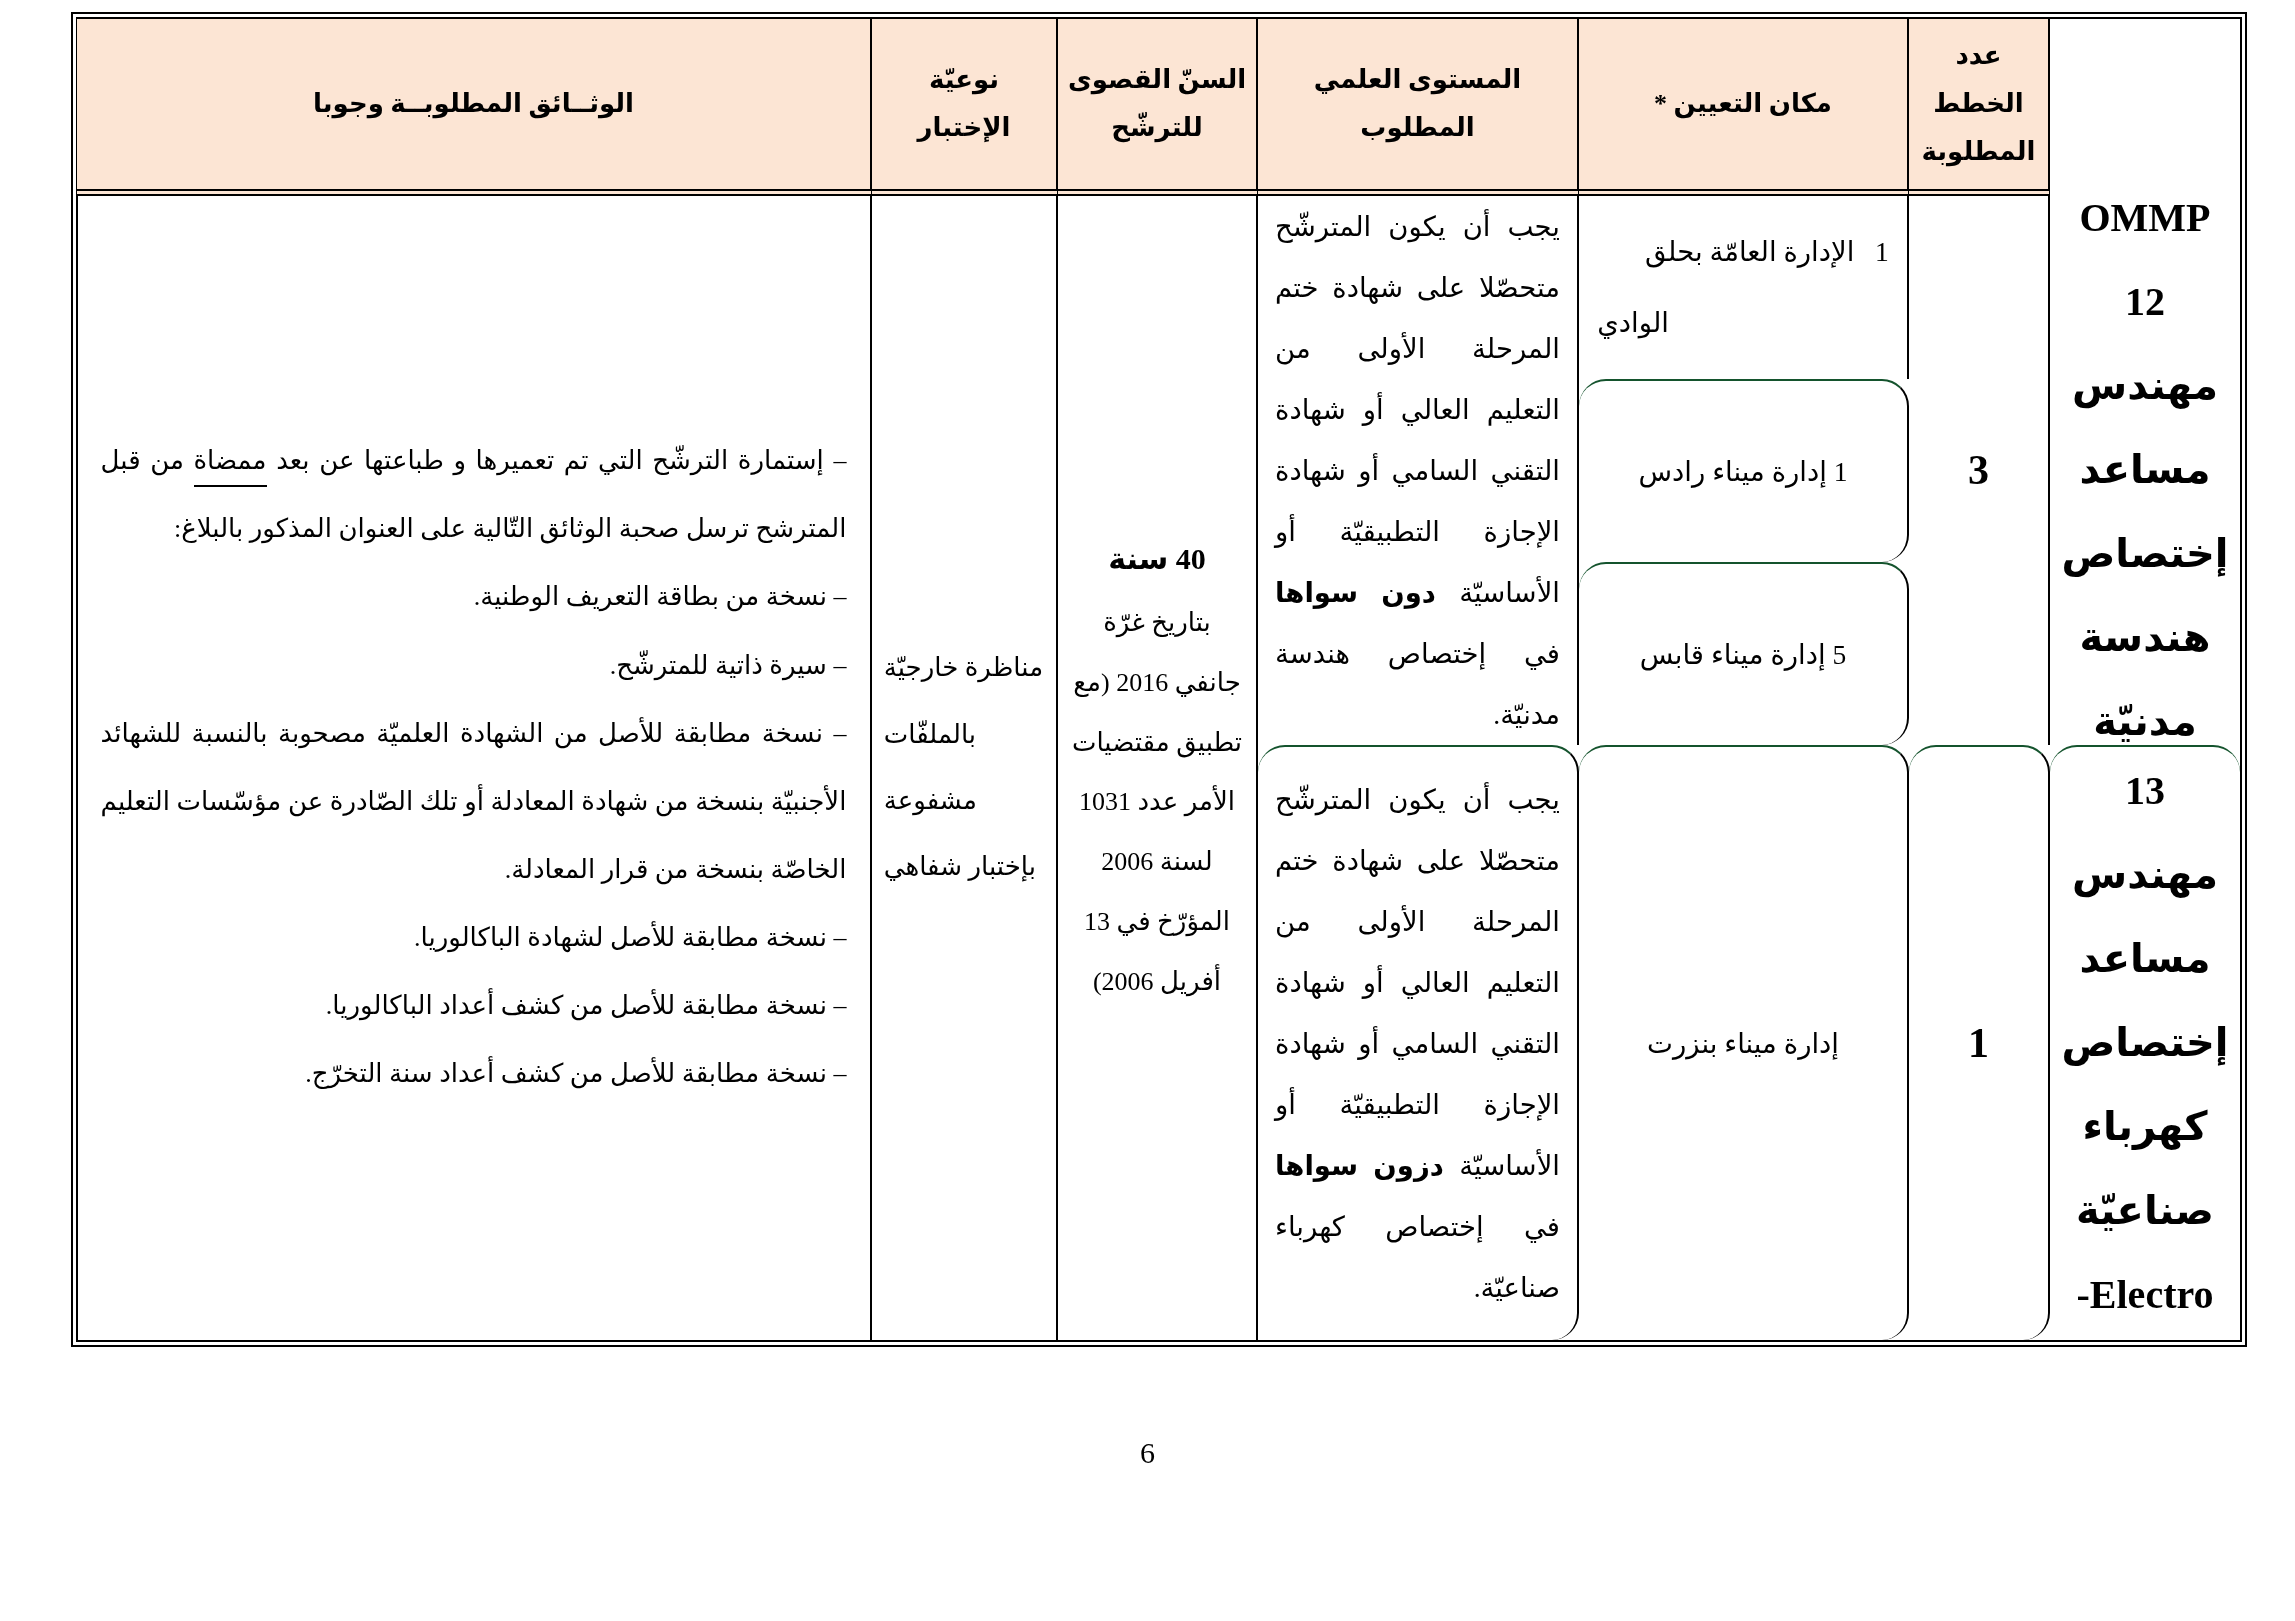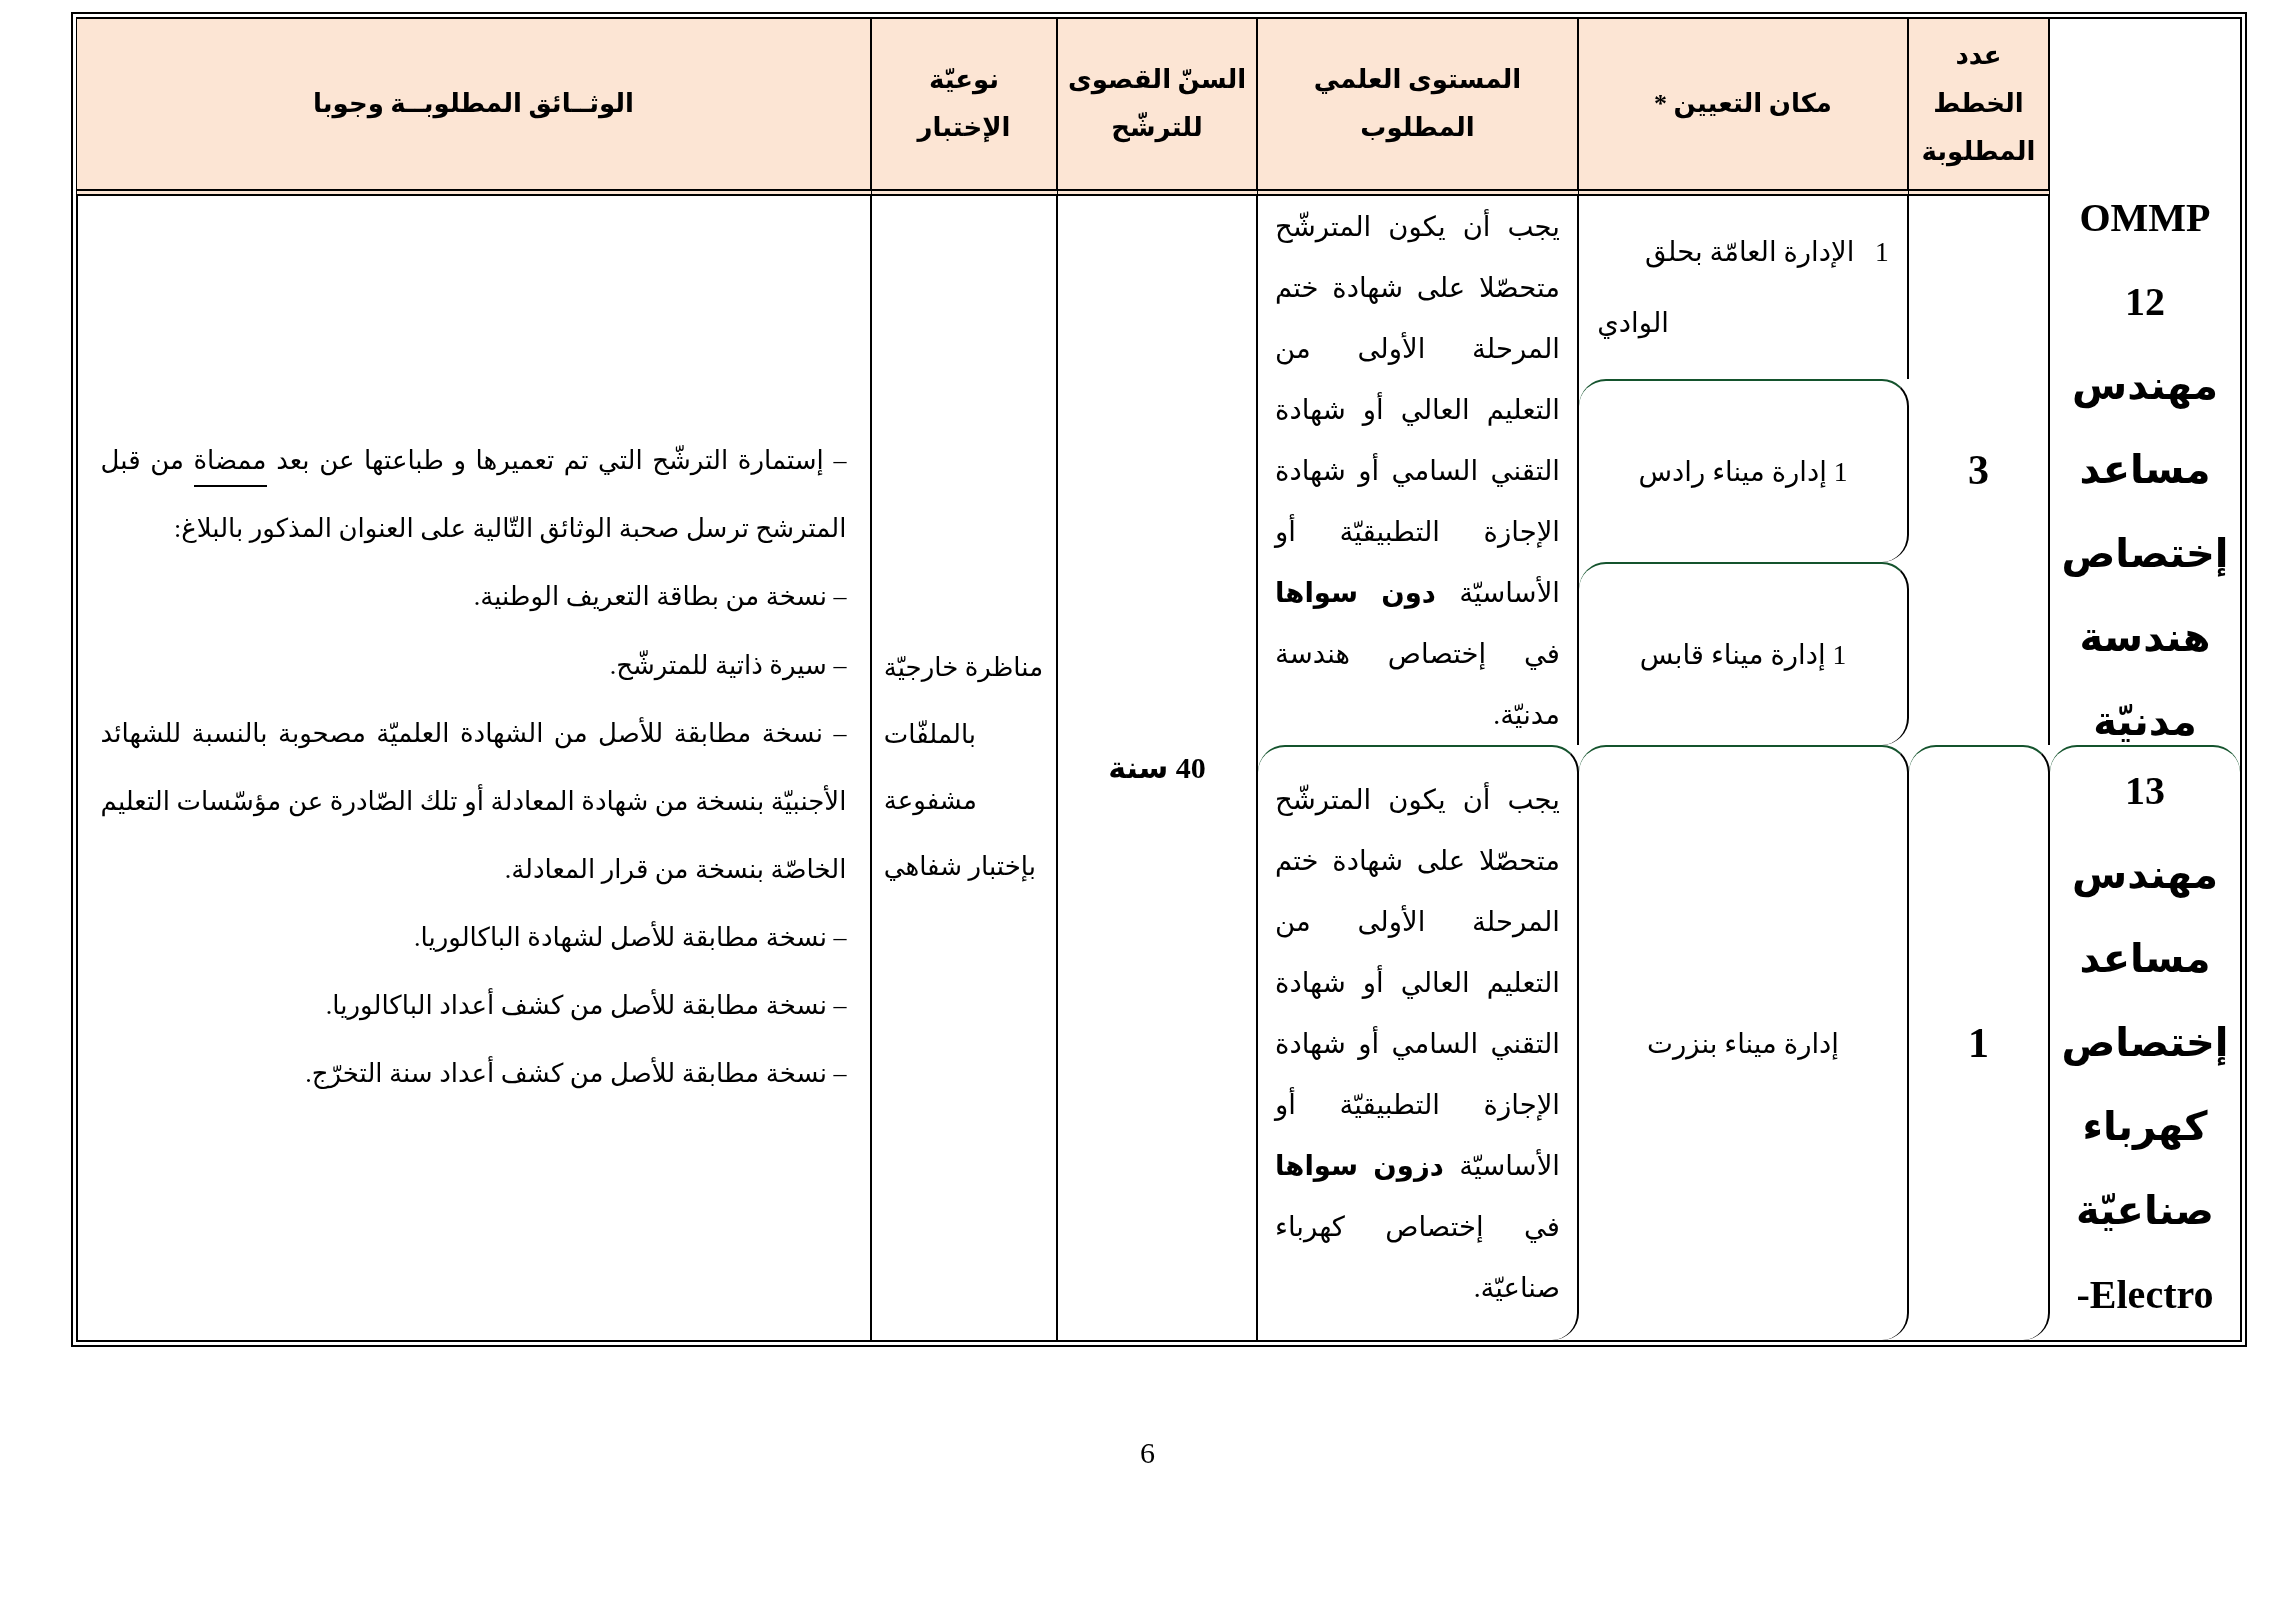--- a/index.html
+++ b/index.html
@@ -112,39 +112,40 @@
   </div>
 
   <div class="cell place-cell vsep" style="grid-column:3;grid-row:2;">
     <span class="place-line-start" data-bind="table.rows.0.places.p1_line1">1&nbsp;&nbsp; الإدارة العامّة بحلق</span>
     <span class="place-line-end" data-bind="table.rows.0.places.p1_line2">الوادي</span>
   </div>
   <div class="cell place-cell vsep hsep-top" style="grid-column:3;grid-row:3;">
     <span data-bind="table.rows.0.places.p2">1 إدارة ميناء رادس</span>
   </div>
   <div class="cell place-cell vsep hsep-top" style="grid-column:3;grid-row:4;">
-    <span data-bind="table.rows.0.places.p3">1 إدارة ميناء قابس</span>
+    <span data-bind="table.rows.0.places.p3">5 إدارة ميناء قابس</span>
   </div>
   <div class="cell place-cell vsep hsep-top" style="grid-column:3;grid-row:5;">
     <span data-bind="table.rows.1.place">إدارة ميناء بنزرت</span>
   </div>
 
   <div class="cell level-cell vsep" style="grid-column:4;grid-row:2 / span 3;">
     <p style="margin:0;">
       <span data-bind="table.rows.0.level.pre">يجب أن يكون المترشّح متحصّلا على شهادة ختم المرحلة الأولى من التعليم العالي أو شهادة التقني السامي أو شهادة الإجازة التطبيقيّة أو الأساسيّة </span><span class="bold-inline" data-bind="table.rows.0.level.bold">دون سواها</span><span data-bind="table.rows.0.level.post"> في إختصاص هندسة مدنيّة.</span>
     </p>
   </div>
   <div class="cell level-cell vsep hsep-top" style="grid-column:4;grid-row:5;">
     <p style="margin:0;">
       <span data-bind="table.rows.1.level.pre">يجب أن يكون المترشّح متحصّلا على شهادة ختم المرحلة الأولى من التعليم العالي أو شهادة التقني السامي أو شهادة الإجازة التطبيقيّة أو الأساسيّة </span><span class="bold-inline" data-bind="table.rows.1.level.bold">دزون سواها</span><span data-bind="table.rows.1.level.post"> في إختصاص كهرباء صناعيّة.</span>
     </p>
   </div>
 
   <div class="cell age-cell vsep" style="grid-column:5;grid-row:2 / span 4;">
     <span class="age-bold" data-bind="table.age.bold_line">40 سنة</span>
+    <span data-bind="table.age.rest">بتاريخ غرّة جانفي 2016 (مع تطبيق مقتضيات الأمر عدد 1031 لسنة 2006 المؤرّخ في 13 أفريل 2006)</span>
   </div>
 
   <div class="cell test-cell vsep" style="grid-column:6;grid-row:2 / span 4;">
     <span data-bind="table.test">مناظرة خارجيّة بالملفّات مشفوعة بإختبار شفاهي</span>
   </div>
 
   <div class="cell docs-cell vsep" style="grid-column:7;grid-row:2 / span 4;">
     <p>
       <span data-bind="table.docs.item1_pre">– إستمارة الترشّح التي تم تعميرها و طباعتها عن بعد </span><span class="underline-word" data-bind="table.docs.item1_underline">ممضاة</span><span data-bind="table.docs.item1_post"> من قبل المترشح ترسل صحبة الوثائق التّالية على العنوان المذكور بالبلاغ:</span>
     </p>

